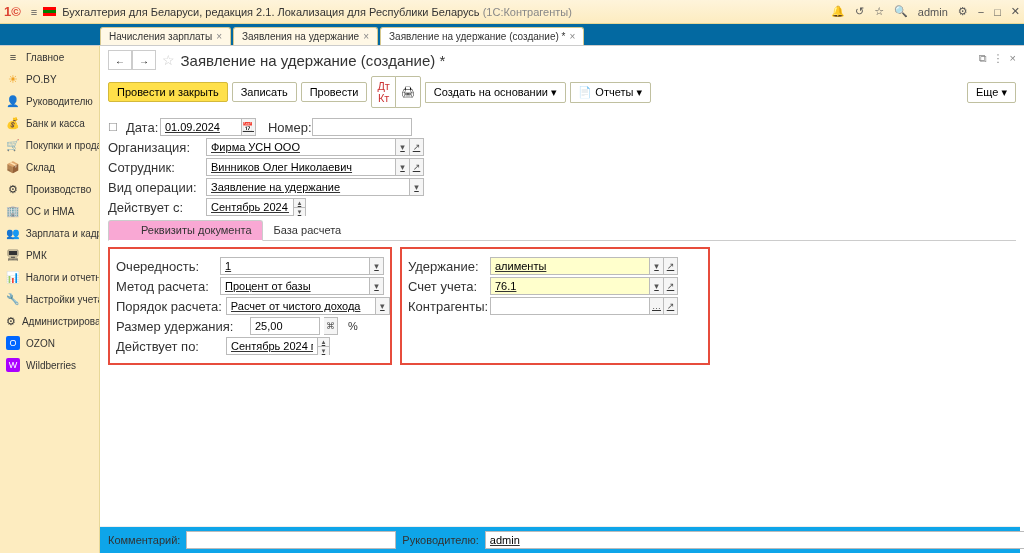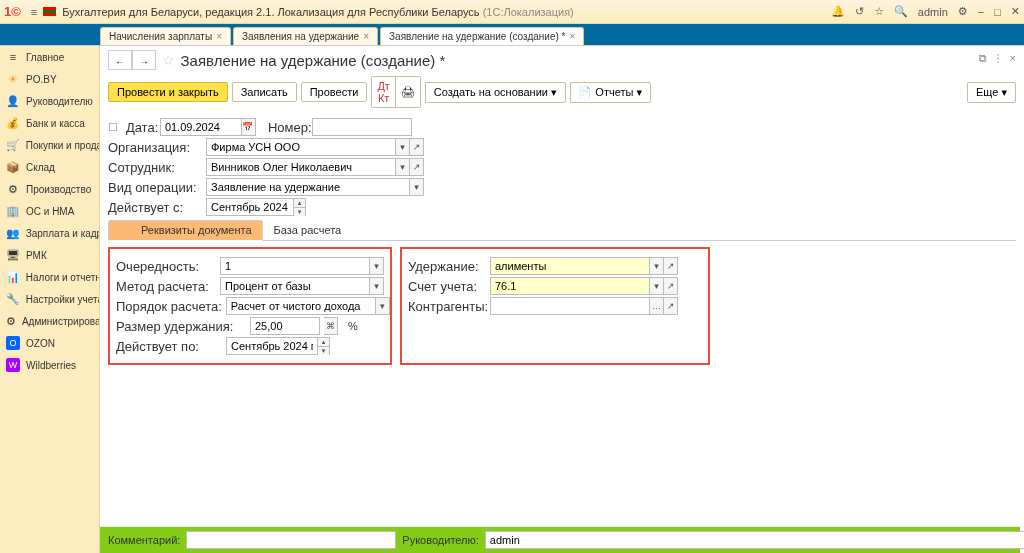--- a/index.html
+++ b/index.html
@@ -30,59 +30,59 @@
 .btn.yellow { background: #ffe04a; border-color: #d4b93a; }
 .btn.icon-only { padding: 3px 5px; }
 .btn-group { display: flex; }
 .btn-group .btn { border-radius: 0; margin-left: -1px; }
 .btn-group .btn:first-child { border-radius: 2px 0 0 2px; margin-left:0;}
 .btn-group .btn:last-child { border-radius: 0 2px 2px 0; }
 .more-btn { margin-left: auto; }
 .form-area { padding: 2px 8px; }
 .row { display: flex; align-items: center; margin: 2px 0; gap: 4px; }
 .label { width: 94px; font-size: 13px; white-space: nowrap; }
-.input-combo { display: flex; align-items: center; }
+.input-combo { display: flex; align-items: center; text-decoration: underline; }
 .field { border: 1px solid #bbb; background: #fff; height: 18px; padding: 0 4px; font-size: 11px; }
 .field.date { width: 82px; }
 .field.num { width: 100px; }
 .field.text { width: 190px; }
 .select-arrow, .ext-btn { border: 1px solid #bbb; border-left: none; background: #f5f5f5; height: 18px; width: 14px; cursor: pointer; font-size: 9px; display: flex; align-items: center; justify-content: center; color: #555; }
 .spinner { display: flex; flex-direction: column; border: 1px solid #bbb; border-left: none; height: 18px; width: 12px; }
 .spinner div { flex:1; font-size:7px; display:flex; align-items:center; justify-content:center; background:#f5f5f5; cursor:pointer; color:#555; }
 .spinner div:first-child { border-bottom:1px solid #bbb; }
 .subtabs { display: flex; border-bottom: 1px solid #ccc; margin-top: 4px; }
 .subtab { padding: 3px 10px; border: 1px solid transparent; cursor: pointer; font-size: 11px; }
-.subtab.active { border: 1px solid #ccc; border-bottom: 1px solid #fff; background: #fdba74; margin-bottom: -1px; border-radius: 3px 3px 0 0; padding-left: 32px; }
+.subtab.active { border: 1px solid #ccc; border-bottom: 1px solid #fff; background: #f9a8d4; margin-bottom: -1px; border-radius: 3px 3px 0 0; padding-left: 32px; }
 .panels { display: flex; gap: 8px; margin-top: 6px; }
 .panel { border: 2px solid #e74c3c; padding: 6px; }
 .panel-left { width: 284px; }
 .panel-right { width: 310px; }
 .panel .row .label { width: 106px; }
 .panel-right .row .label { width: 78px; }
 .panel .field { width: 150px; }
 .panel-right .field { width: 160px; }
 .panel .small-num { width: 70px; text-align: left; margin-left: 24px; }
-.footer { position: absolute; bottom: 0; left: 0; right: 4px; padding: 4px 8px; display: flex; align-items: center; gap: 6px; border-top: 1px solid #eee; background:#84cc16; }
+.footer { position: absolute; bottom: 0; left: 0; right: 4px; padding: 4px 8px; display: flex; align-items: center; gap: 6px; border-top: 1px solid #eee; background:#0ea5e9; }
 .footer .field { flex: 0 0 auto; }
 .footer .comment-field { width: 210px; }
 .footer .resp-field { width: 540px; }
 .flag-icon { display:inline-block; width:13px; height:9px; background:linear-gradient(to bottom, red 33%, green 33% 66%, red 66%); }
 .sun-icon { color:#f0a020; }
 </style>
 </head>
 <body>
 
 <div class="titlebar">
   <span class="logo">1©</span>
   <span class="burger">≡</span>
   <span class="flag-icon"></span>
   <span style="width:6px"></span>
   <span class="title">
     <span>Бухгалтерия для Беларуси, редакция 2.1. Локализация для Республики Беларусь</span>
-    <span style="color:#888">(1С:Локализация)</span>
+    <span style="color:#888">(1С:Контрагенты)</span>
   </span>
   <div class="right-icons">
     <span>🔔</span>
     <span>↺</span>
     <span>☆</span>
     <span>🔍</span>
     <span>admin</span>
     <span>⚙</span>
     <span>−</span>
     <span>□</span>

